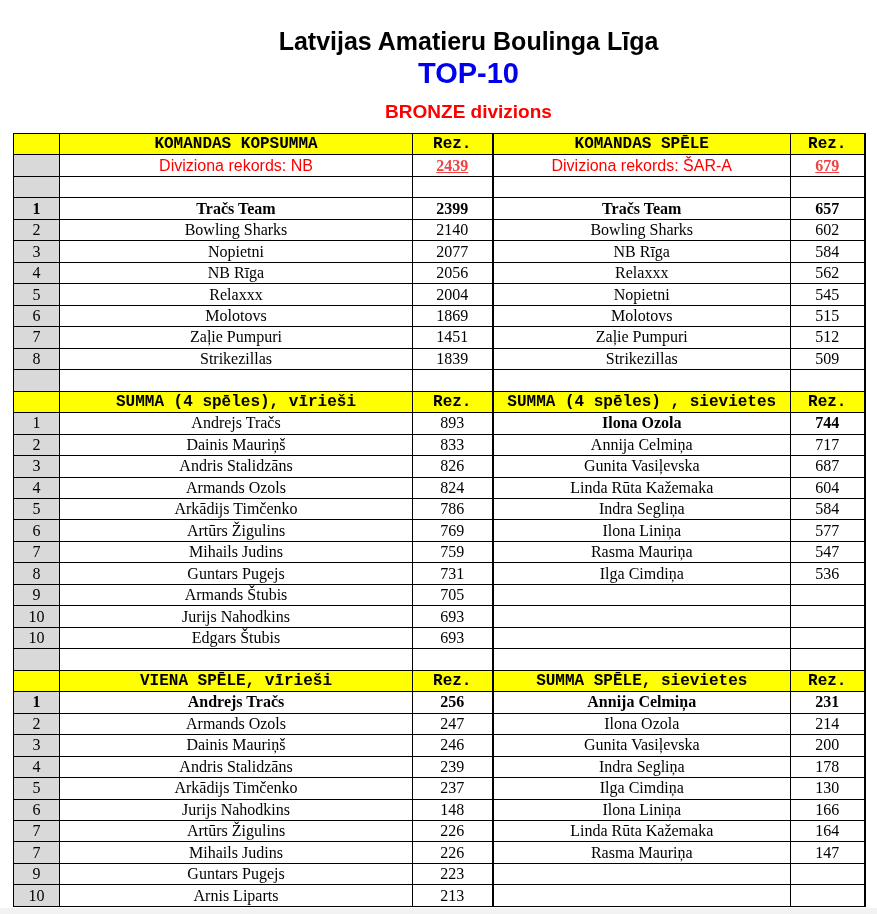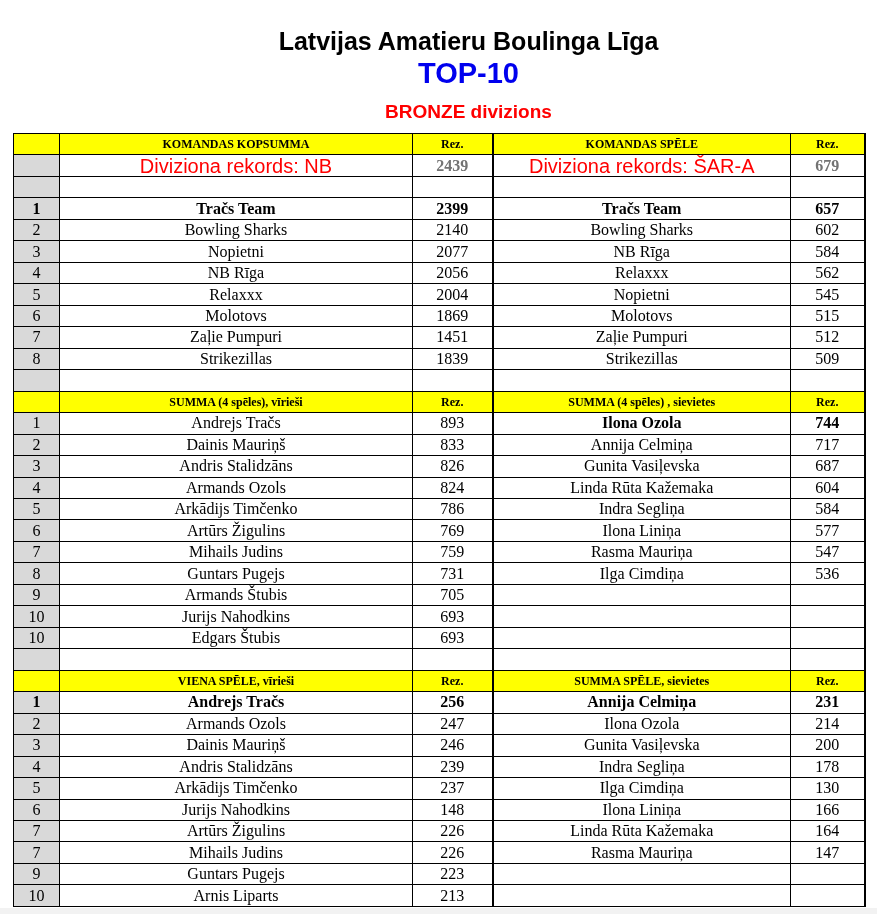--- a/index.html
+++ b/index.html
@@ -26,26 +26,26 @@
     font-family: "Liberation Serif", serif; font-size: 16px; color: #000;
     line-height: 18px; white-space: nowrap; overflow: hidden;
   }
   col.c-rank { width: 46px; }
   col.c-name { width: 353px; }
   col.c-rez { width: 80px; }
   col.c-name2 { width: 298px; }
   col.c-rez2 { width: 74px; }
 
   td.rank { background: #d9d9d9; font-size: 17px; }
-  tr.hdr td { background: #ffff00; font-family: Liberation Serif, serif; font-weight: bold; font-size: 12px; }
+  tr.hdr td { background: #ffff00; font-family: Liberation Mono, monospace; font-weight: bold; font-size: 16px; }
   tr.hdr td.rank { background: #ffff00; }
   td.rez-l { border-right: 2px solid #000 !important; }
   td.rez-r { border-right: 2px solid #000 !important; }
-  tr.rec td.recname { color: #ff0000; font-family: "Liberation Sans", sans-serif; font-size: 20px; text-align: center; }
-  tr.rec td.recval { color: #737373; font-weight: bold; }
+  tr.rec td.recname { color: #ff0000; font-family: "Liberation Sans", sans-serif; font-size: 16px; text-align: center; }
+  tr.rec td.recval { color: #ef4444; font-weight: bold; text-decoration: underline; }
   .b { font-weight: bold; }
 
   .bottom-strip { position: absolute; left: 0; top: 908px; width: 877px; height: 6px; background: #f2f2f2; }
 </style>
 </head>
 <body>
 
 <div class="title" id="t1">Latvijas Amatieru Boulinga Līga</div>
 <div class="title" id="t2">TOP-10</div>
 <div class="title" id="t3">BRONZE divizions</div>

